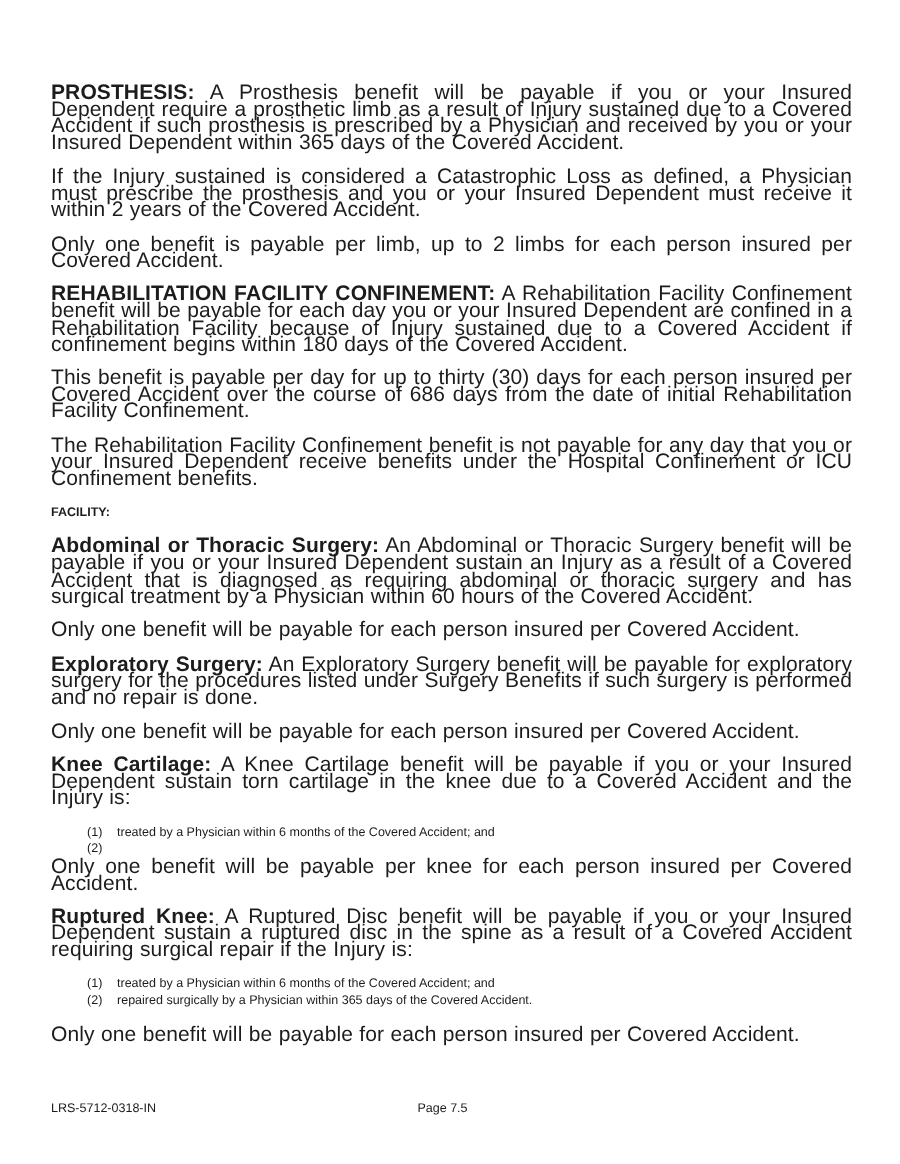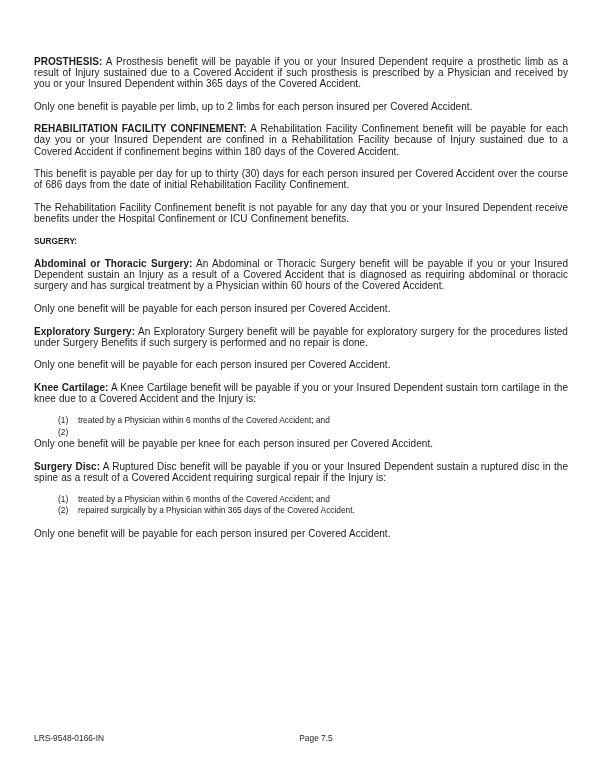--- a/index.html
+++ b/index.html
@@ -25,21 +25,21 @@
     box-sizing: border-box;
   }
   .content {
     position: absolute;
     left: 34px;
     top: 56px;
     width: 534px;
   }
   p.para {
     margin: 0 0 11.5px 0;
-    font-size: 10px;
+    font-size: 14px;
     line-height: 11.1px;
     text-align: justify;
     text-justify: inter-word;
     letter-spacing: 0.005em;
     word-spacing: 0.02em;
   }
   p.para:last-child { margin-bottom: 0; }
   .lead {
     font-weight: bold;
   }
@@ -79,51 +79,51 @@
     position: absolute;
     left: 0;
     top: 0;
   }
   .footer .page-num {
     position: absolute;
     left: 0;
     top: 0;
     width: 522px;
     text-align: center;
-    padding-left: 21px;
   }
 </style>
 </head>
 <body>
 
 <div class="page">
 
   <div class="content" id="content-root">
       <p class="para"><span class="lead">PROSTHESIS:</span><span>  A Prosthesis benefit will be payable if you or your Insured Dependent require a prosthetic limb as a result of Injury sustained due to a Covered Accident if such prosthesis is prescribed by a Physician and received by you or your Insured Dependent within 365 days of the Covered Accident.</span></p>
+      <p class="para"><span>If the Injury sustained is considered a Catastrophic Loss as defined, a Physician must prescribe the prosthesis and you or your Insured Dependent must receive it within 2 years of the Covered Accident.</span></p>
       <p class="para"><span>Only one benefit is payable per limb, up to 2 limbs for each person insured per Covered Accident.</span></p>
       <p class="para"><span class="lead">REHABILITATION FACILITY CONFINEMENT:</span><span>  A Rehabilitation Facility Confinement benefit will be payable for each day you or your Insured Dependent are confined in a Rehabilitation Facility because of Injury sustained due to a Covered Accident if confinement begins within 180 days of the Covered Accident.</span></p>
       <p class="para"><span>This benefit is payable per day for up to thirty (30) days for each person insured per Covered Accident over the course of 686 days from the date of initial Rehabilitation Facility Confinement.</span></p>
       <p class="para"><span>The Rehabilitation Facility Confinement benefit is not payable for any day that you or your Insured Dependent receive benefits under the Hospital Confinement or ICU Confinement benefits.</span></p>
-      <div class="heading">SURGERY:</div>
+      <div class="heading">FACILITY:</div>
       <p class="para"><span class="lead">Abdominal or Thoracic Surgery:</span><span>  An Abdominal or Thoracic Surgery benefit will be payable if you or your Insured Dependent sustain an Injury as a result of a Covered Accident that is diagnosed as requiring abdominal or thoracic surgery and has surgical treatment by a Physician within 60 hours of the Covered Accident.</span></p>
       <p class="para"><span>Only one benefit will be payable for each person insured per Covered Accident.</span></p>
       <p class="para"><span class="lead">Exploratory Surgery:</span><span> An Exploratory Surgery benefit will be payable for exploratory surgery for the procedures listed under Surgery Benefits if such surgery is performed and no repair is done.</span></p>
       <p class="para"><span>Only one benefit will be payable for each person insured per Covered Accident.</span></p>
       <p class="para"><span class="lead">Knee Cartilage:</span><span>  A Knee Cartilage benefit will be payable if you or your Insured Dependent sustain torn cartilage in the knee due to a Covered Accident and the Injury is:</span></p>
       <ol class="numlist">
         <li><span class="marker">(1)</span><span>treated by a Physician within 6 months of the Covered Accident; and</span></li>
         <li><span class="marker">(2)</span></li>
       </ol>
       <p class="para"><span>Only one benefit will be payable per knee for each person insured per Covered Accident.</span></p>
-      <p class="para"><span class="lead">Surgery Disc:</span><span>  A Ruptured Disc benefit will be payable if you or your Insured Dependent sustain a ruptured disc in the spine as a result of a Covered Accident requiring surgical repair if the Injury is:</span></p>
+      <p class="para"><span class="lead">Ruptured Knee:</span><span>  A Ruptured Disc benefit will be payable if you or your Insured Dependent sustain a ruptured disc in the spine as a result of a Covered Accident requiring surgical repair if the Injury is:</span></p>
       <ol class="numlist">
         <li><span class="marker">(1)</span><span>treated by a Physician within 6 months of the Covered Accident; and</span></li>
         <li><span class="marker">(2)</span><span>repaired surgically by a Physician within 365 days of the Covered Accident.</span></li>
       </ol>
       <p class="para"><span>Only one benefit will be payable for each person insured per Covered Accident.</span></p>
     </div>
 
   <div class="footer">
-    <span class="doc-code">LRS-9548-0166-IN</span>
+    <span class="doc-code">LRS-5712-0318-IN</span>
     <span class="page-num">Page 7.5</span>
   </div>
 
 </div>
 
 </body></html>

